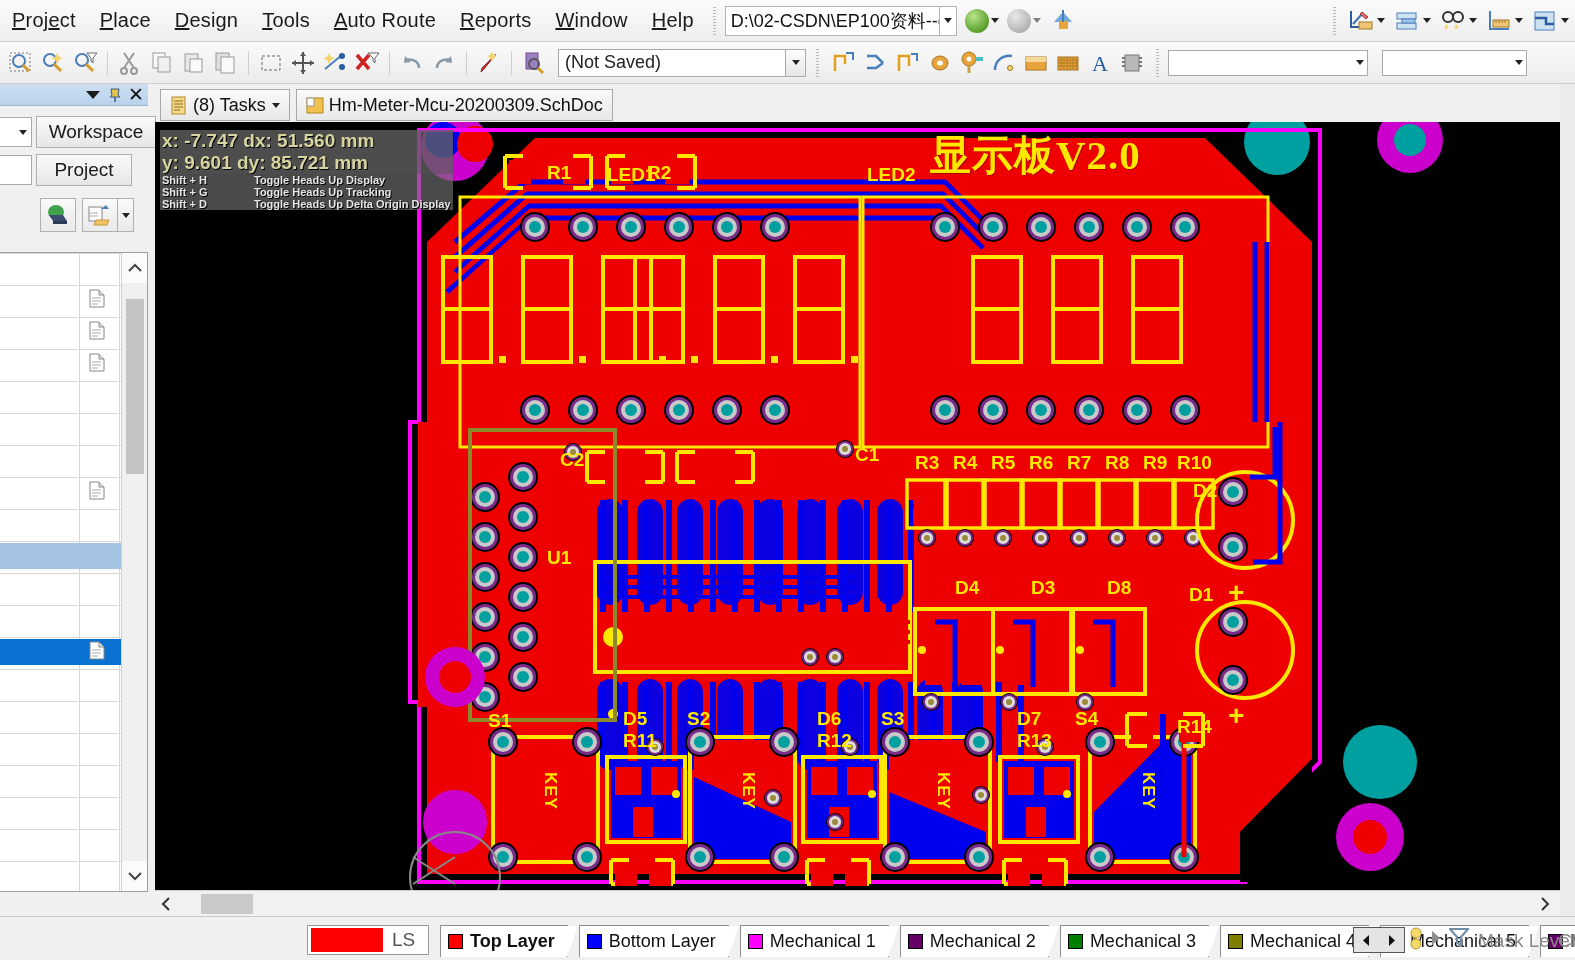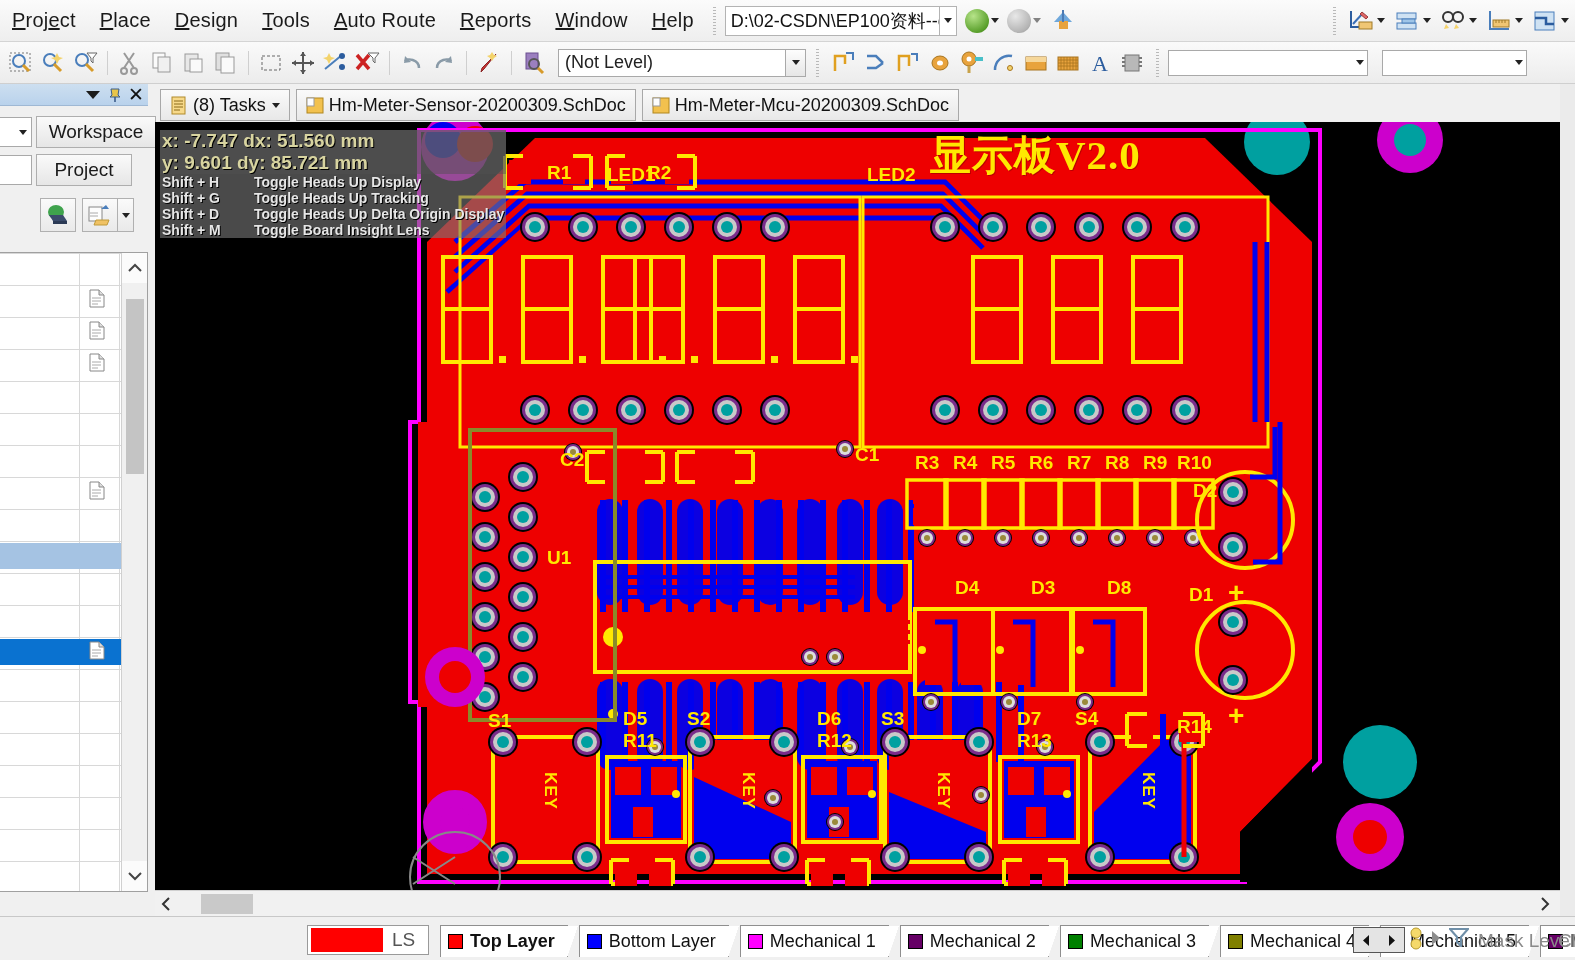--- a/index.html
+++ b/index.html
@@ -88,21 +88,21 @@
   .canvaswrap { position:absolute; left:155px; top:122px; width:1420px; height:768px;
     background:#606060; overflow:hidden; }
   .board-bg { position:absolute; left:0; top:0; width:1420px; height:768px; background:#000; }
 
   .hud { position:absolute; left:5px; top:8px; z-index:40; font-family:"Liberation Sans",sans-serif;
      font-weight:bold; }
   .hud-l1 { font-size:19px; color:#d8d4a0; text-shadow:1px 1px 0 #000; white-space:nowrap;
       background:rgba(96,96,96,0.80); padding:0 2px; }
   .hud-l2 { font-size:15px; color:#b9b59a; text-shadow:1px 1px 0 #000; white-space:nowrap;
       background:rgba(96,96,96,0.80); padding:0 2px;}
-  .hud-l3 { font-size:14px; color:#e6e6e6; text-shadow:1px 1px 0 #000; white-space:nowrap;
+  .hud-l3 { font-size:11px; color:#e6e6e6; text-shadow:1px 1px 0 #000; white-space:nowrap;
       background:rgba(120,120,120,0.62); padding:0 2px; }
   .hud-key { display:inline-block; width:92px; }
 
   .pcbsvg { position:absolute; left:0; top:0; }
 
   .boardtitle { position:absolute; left:775px; top:6px; font-size:41px; color:#ffe800;
      font-family:"Liberation Serif", serif; font-weight:bold; letter-spacing:1px;
      text-shadow:1px 1px 0 #b00; z-index:30; white-space:nowrap;}
 
   .desig { position:absolute; color:#ffe800; font-size:19px; font-weight:bold;
@@ -317,21 +317,21 @@
         <path d="M16 2 l2 3 3 1 -3 2 -2 3 -2-3 -3-2 3-1z" fill="#f3d36b"></path>
       </svg></span>
     <span class="sep"></span>
     <span class="tbicon">
       <svg width="26" height="26" viewBox="0 0 26 26">
         <rect x="5" y="3" width="12" height="16" fill="#9b7fbf" stroke="#6b4f8f"></rect>
         <circle cx="13" cy="14" r="5" fill="none" stroke="#555" stroke-width="2"></circle>
         <path d="M17 18 L22 23" stroke="#d79b2a" stroke-width="3"></path>
       </svg></span>
     <span style="width:8px"></span>
-    <div class="notsaved">(Not Level)</div>
+    <div class="notsaved">(Not Saved)</div>
     <div class="nsdrop">
         <span class="caret sm"></span>
       </div>
 
     <span class="grip" style="margin-left:8px;"></span>
     <span class="tbicon">
       <svg width="26" height="26" viewBox="0 0 26 26">
         <path d="M4 21 L4 6 L14 6 L14 14" stroke="#e0a020" stroke-width="2.5" fill="none"></path>
         <path d="M15 3 L22 3 L22 10" stroke="#4a7ebb" stroke-width="2" fill="none"></path>
       </svg></span>
@@ -529,28 +529,20 @@
 
   <div class="doctabs">
     <div class="dtab">
       <span class="dtab-ic">
         <svg width="17" height="19" viewBox="0 0 17 19">
             <rect x="2" y="1" width="13" height="17" fill="#f7d98a" stroke="#b08a2a"></rect>
             <path d="M4 5 h9 M4 8 h9 M4 11 h9 M4 14 h6" stroke="#8a6a1a"></path>
           </svg></span>
       <span>(8) Tasks</span>
       <span class="caret sm"></span>
-    </div>
-    <div class="dtab">
-      <span class="dtab-ic">
-        <svg width="18" height="19" viewBox="0 0 18 19">
-            <rect x="1" y="2" width="16" height="15" fill="#f2c14e" stroke="#b0861f"></rect>
-            <rect x="1" y="2" width="7" height="8" fill="#fdfdfd" stroke="#999"></rect>
-          </svg></span>
-      <span>Hm-Meter-Sensor-20200309.SchDoc</span>
     </div>
     <div class="dtab">
       <span class="dtab-ic">
         <svg width="18" height="19" viewBox="0 0 18 19">
             <rect x="1" y="2" width="16" height="15" fill="#f2c14e" stroke="#b0861f"></rect>
             <rect x="1" y="2" width="7" height="8" fill="#fdfdfd" stroke="#999"></rect>
           </svg></span>
       <span>Hm-Meter-Mcu-20200309.SchDoc</span>
     </div>
   </div>
@@ -1024,23 +1016,20 @@
       <div class="hud-l1">y:  9.601    dy: 85.721  mm</div>
       <div class="hud-l3">
         <span class="hud-key">Shift + H</span><span>Toggle Heads Up Display</span>
       </div>
       <div class="hud-l3">
         <span class="hud-key">Shift + G</span><span>Toggle Heads Up Tracking</span>
       </div>
       <div class="hud-l3">
         <span class="hud-key">Shift + D</span><span>Toggle Heads Up Delta Origin Display</span>
       </div>
-      <div class="hud-l3">
-        <span class="hud-key">Shift + M</span><span>Toggle Board Insight Lens</span>
-      </div>
     </div>
   </div>
 
   <div class="hscroll">
     <div class="hs-arrow">
       <svg width="12" height="14" viewBox="0 0 12 14">
           <path d="M9 1 L3 7 L9 13" stroke="#333" stroke-width="2" fill="none"></path>
         </svg>
       </div>
     <div class="hs-thumb"></div>

